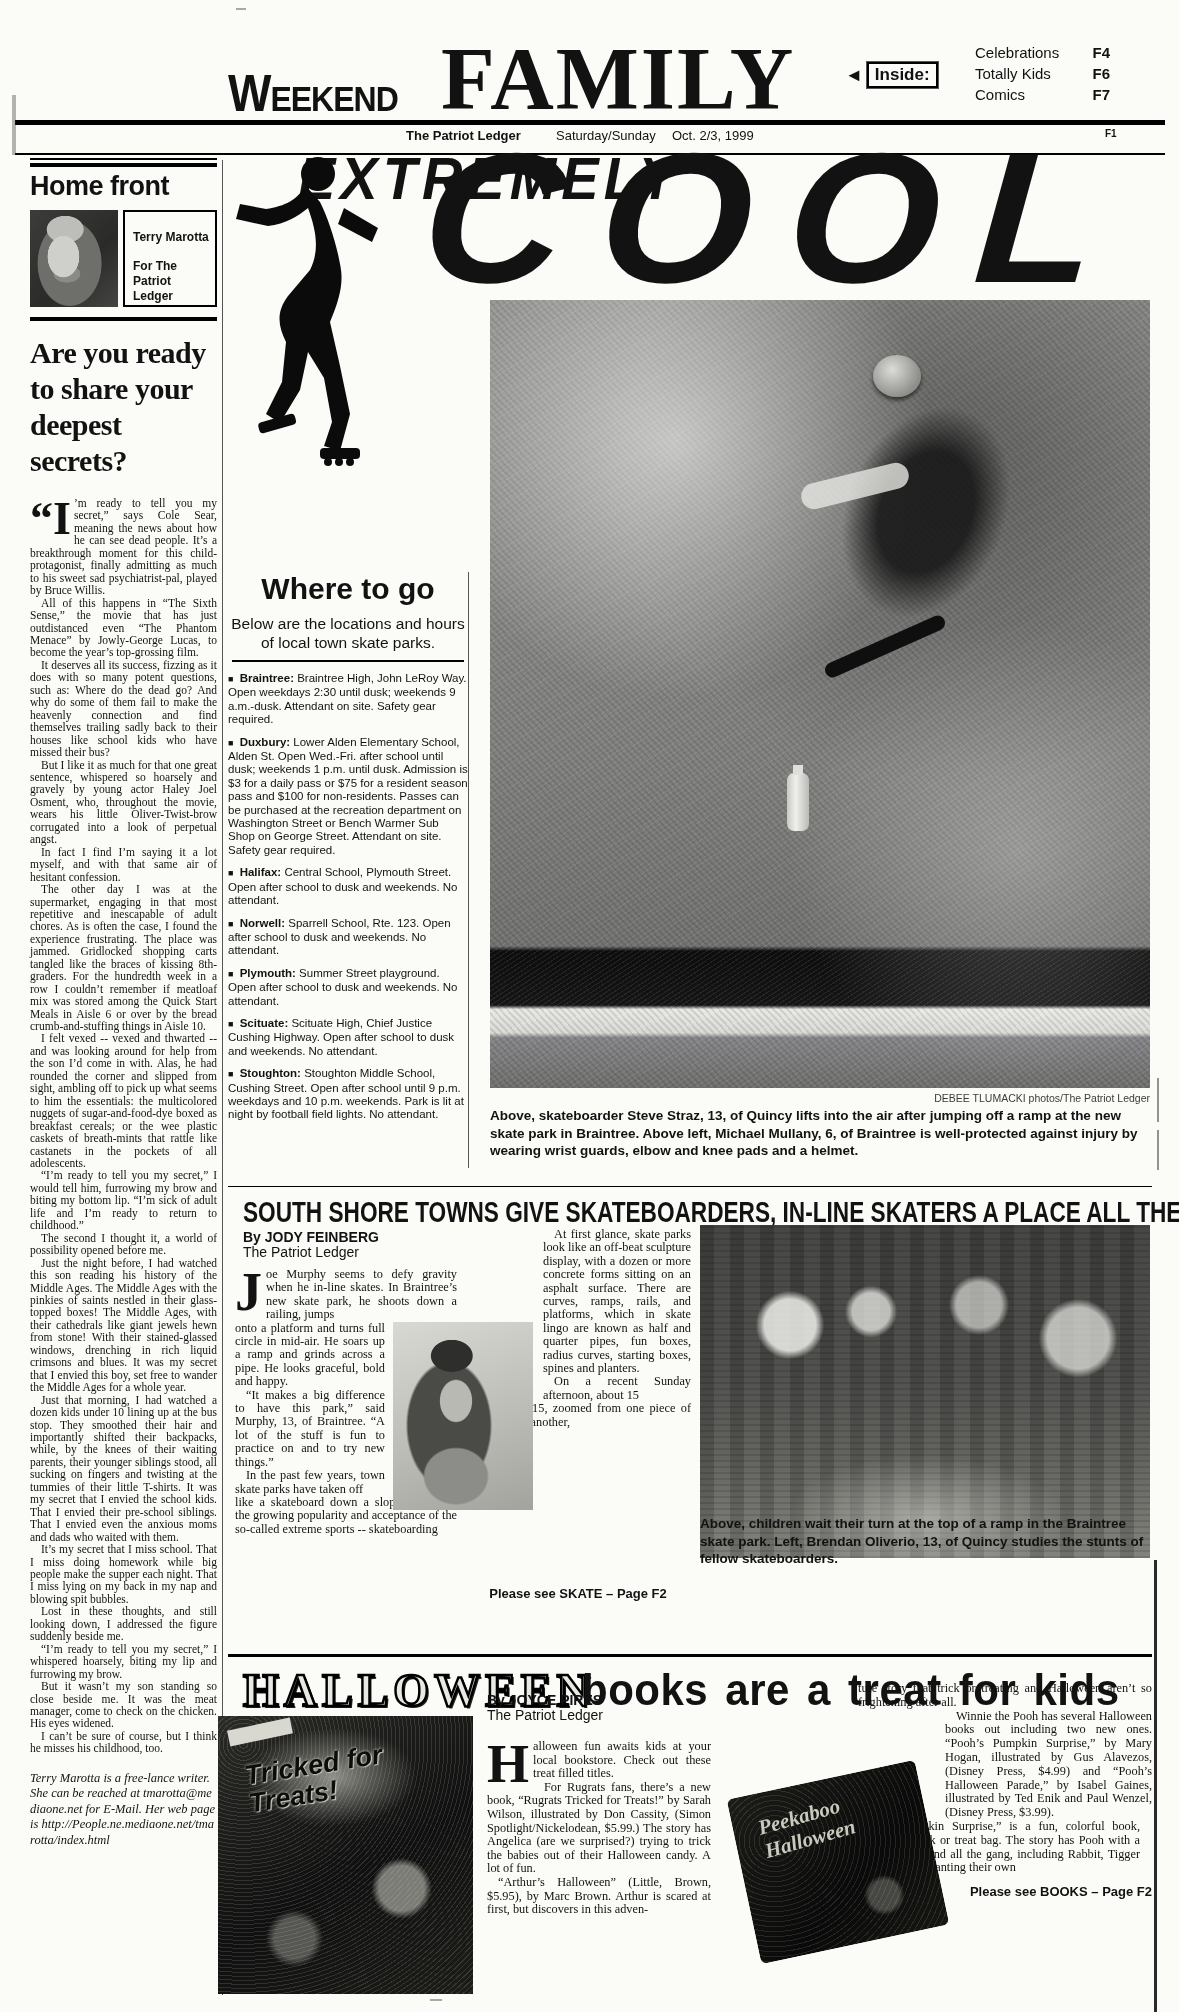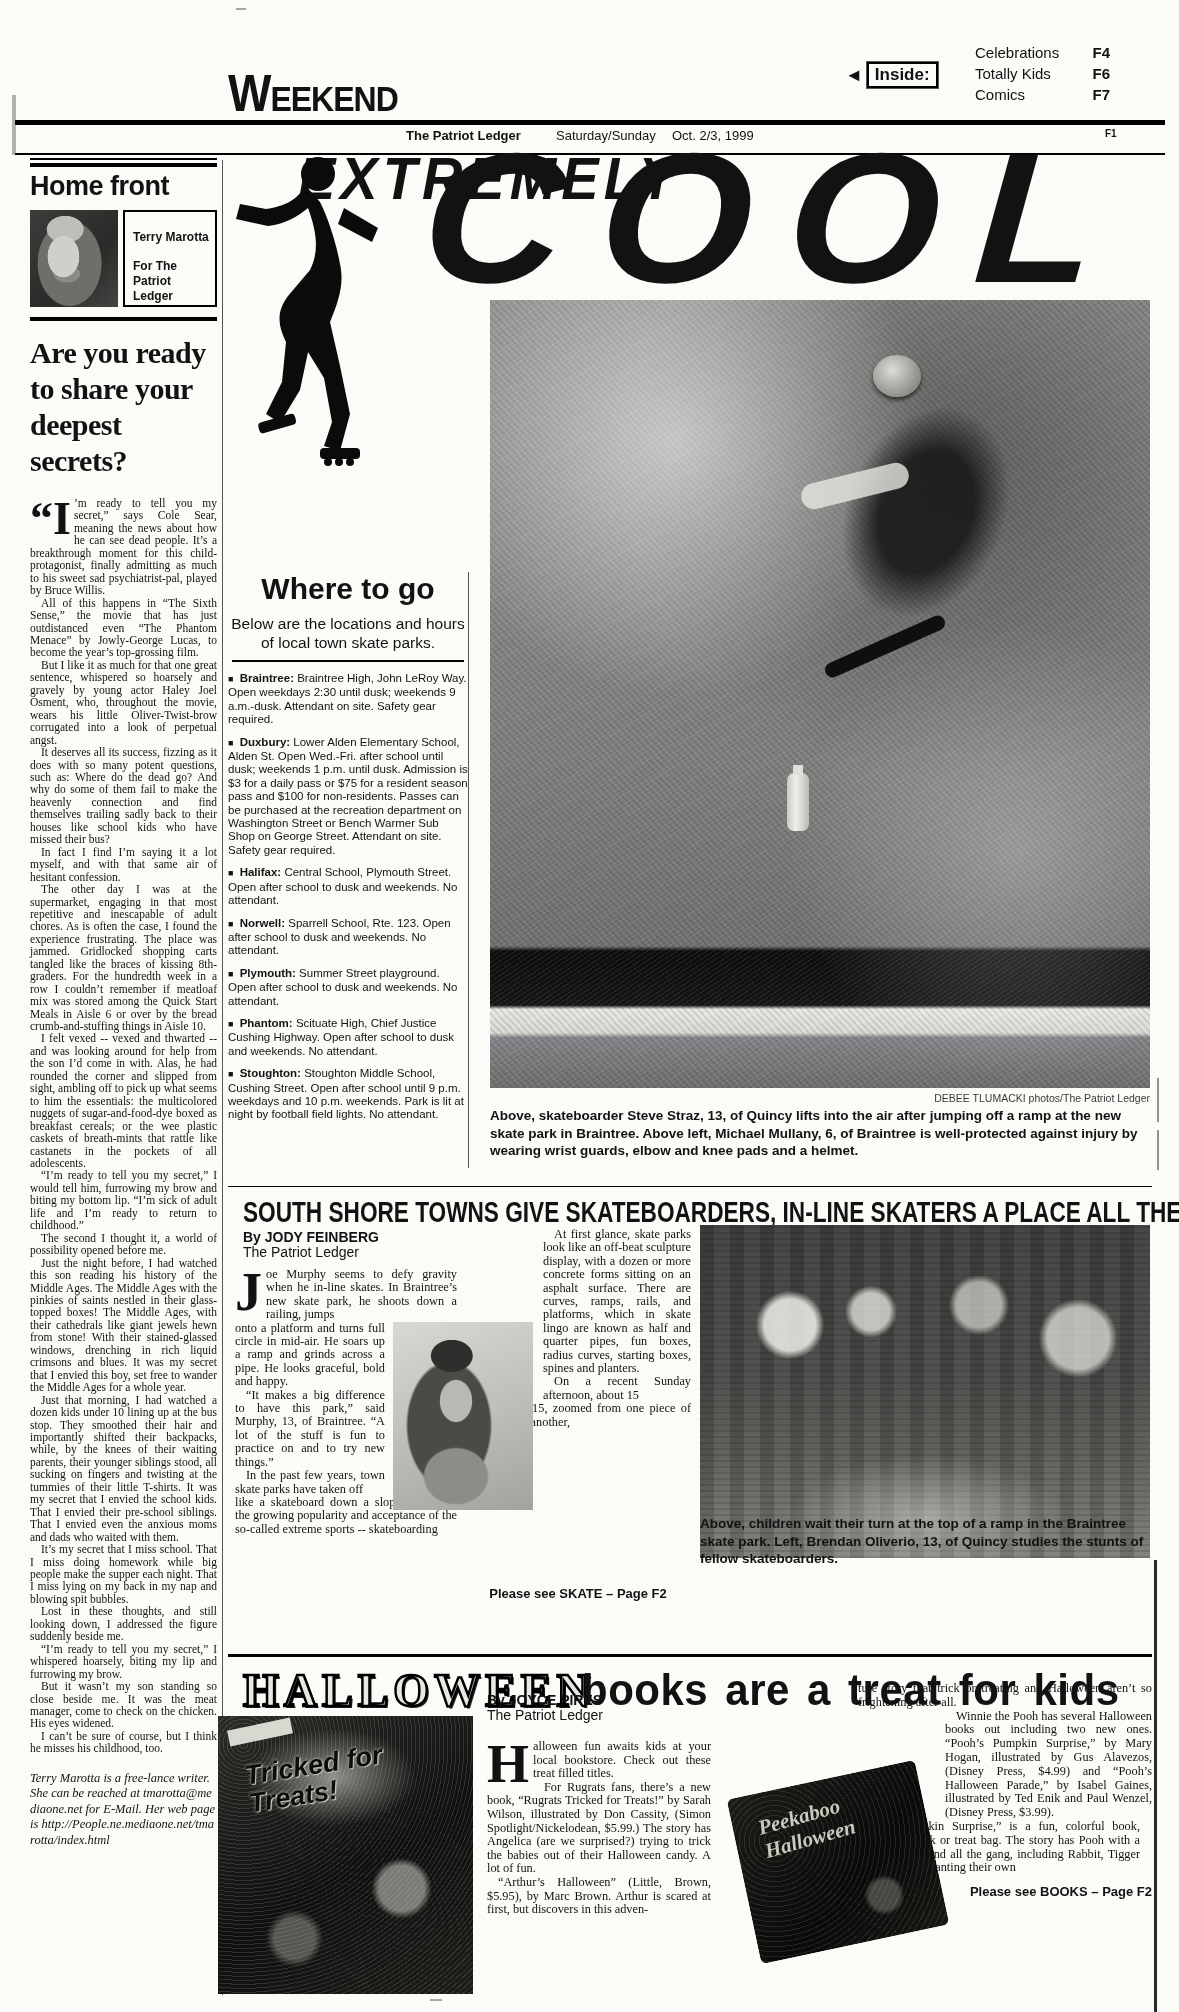--- a/index.html
+++ b/index.html
@@ -180,20 +180,21 @@
 
   
   .artifact { position:absolute; background:#2a2a2a; }
 </style>
 </head>
 <body>
 
 <div class="page">
 
   <div class="weekend">Weekend</div>
+  <div class="family">FAMILY</div>
 
   <div class="inside-box">
     <span class="inside-arrow">◄</span>
     <span class="inside-label">Inside:</span>
   </div>
   <div class="inside-list">
     <div class="inside-item">
       <span>Celebrations</span>
       <b>F4</b>
     </div>
@@ -229,22 +230,22 @@
       </div>
     </div>
     <div class="hf-rule-thick"></div>
     <h1 class="hf-headline">Are you ready to share your deepest secrets?</h1>
     <div class="hf-body">
       <div class="hf-p0-wrap">
         <span class="dropcap">“I</span>
         <p>’m ready to tell you my secret,” says Cole Sear, meaning the news about how he can see dead people. It’s a breakthrough moment for this child-protagonist, finally admitting as much to his sweet sad psychiatrist-pal, played by Bruce Willis.</p>
       </div>
       <p>All of this happens in “The Sixth Sense,” the movie that has just outdistanced even “The Phantom Menace” by Jowly-George Lucas, to become the year’s top-grossing film.</p>
+      <p>It deserves all its success, fizzing as it does with so many potent questions, such as: Where do the dead go? And why do some of them fail to make the heavenly connection and find themselves trailing sadly back to their houses like school kids who have missed their bus?</p>
       <p>But I like it as much for that one great sentence, whispered so hoarsely and gravely by young actor Haley Joel Osment, who, throughout the movie, wears his little Oliver-Twist-brow corrugated into a look of perpetual angst.</p>
-      <p>It deserves all its success, fizzing as it does with so many potent questions, such as: Where do the dead go? And why do some of them fail to make the heavenly connection and find themselves trailing sadly back to their houses like school kids who have missed their bus?</p>
       <p>In fact I find I’m saying it a lot myself, and with that same air of hesitant confession.</p>
       <p>The other day I was at the supermarket, engaging in that most repetitive and inescapable of adult chores. As is often the case, I found the experience frustrating. The place was jammed. Gridlocked shopping carts tangled like the braces of kissing 8th-graders. For the hundredth week in a row I couldn’t remember if meatloaf mix was stored among the Quick Start Meals in Aisle 6 or over by the bread crumb-and-stuffing things in Aisle 10.</p>
       <p>I felt vexed -- vexed and thwarted -- and was looking around for help from the son I’d come in with. Alas, he had rounded the corner and slipped from sight, ambling off to pick up what seems to him the essentials: the multicolored nuggets of sugar-and-food-dye boxed as breakfast cereals; or the wee plastic caskets of breath-mints that rattle like castanets in the pockets of all adolescents.</p>
       <p>“I’m ready to tell you my secret,” I would tell him, furrowing my brow and biting my bottom lip. “I’m sick of adult life and I’m ready to return to childhood.”</p>
       <p>The second I thought it, a world of possibility opened before me.</p>
       <p>Just the night before, I had watched this son reading his history of the Middle Ages. The Middle Ages with the pinkies of saints nestled in their glass-topped boxes! The Middle Ages, with their cathedrals like giant jewels hewn from stone! With their stained-glassed windows, drenching in rich liquid crimsons and blues. It was my secret that I envied this boy, set free to wander the Middle Ages for a whole year.</p>
       <p>Just that morning, I had watched a dozen kids under 10 lining up at the bus stop. They smoothed their hair and importantly shifted their backpacks, while, by the knees of their waiting parents, their younger siblings stood, all sucking on fingers and twisting at the tummies of their little T-shirts. It was my secret that I envied the school kids. That I envied their pre-school siblings. That I envied even the anxious moms and dads who waited with them.</p>
       <p>It’s my secret that I miss school. That I miss doing homework while big people make the supper each night. That I miss lying on my back in my nap and blowing spit bubbles.</p>
       <p>Lost in these thoughts, and still looking down, I addressed the figure suddenly beside me.</p>
       <p>“I’m ready to tell you my secret,” I whispered hoarsely, biting my lip and furrowing my brow.</p>
@@ -297,21 +298,21 @@
       <b>Norwell:</b>
       <span>Sparrell School, Rte. 123. Open after school to dusk and weekends. No attendant.</span>
     </div>
     <div class="wtg-entry">
       <span class="sq">■</span>
       <b>Plymouth:</b>
       <span>Summer Street playground. Open after school to dusk and weekends. No attendant.</span>
     </div>
     <div class="wtg-entry">
       <span class="sq">■</span>
-      <b>Phantom:</b>
+      <b>Scituate:</b>
       <span>Scituate High, Chief Justice Cushing Highway. Open after school to dusk and weekends. No attendant.</span>
     </div>
     <div class="wtg-entry">
       <span class="sq">■</span>
       <b>Stoughton:</b>
       <span>Stoughton Middle School, Cushing Street. Open after school until 9 p.m. weekdays and 10 p.m. weekends. Park is lit at night by football field lights. No attendant.</span>
     </div>
   </div>
   <div class="vrule" style="left:468px;top:572px;height:596px;"></div>
 

